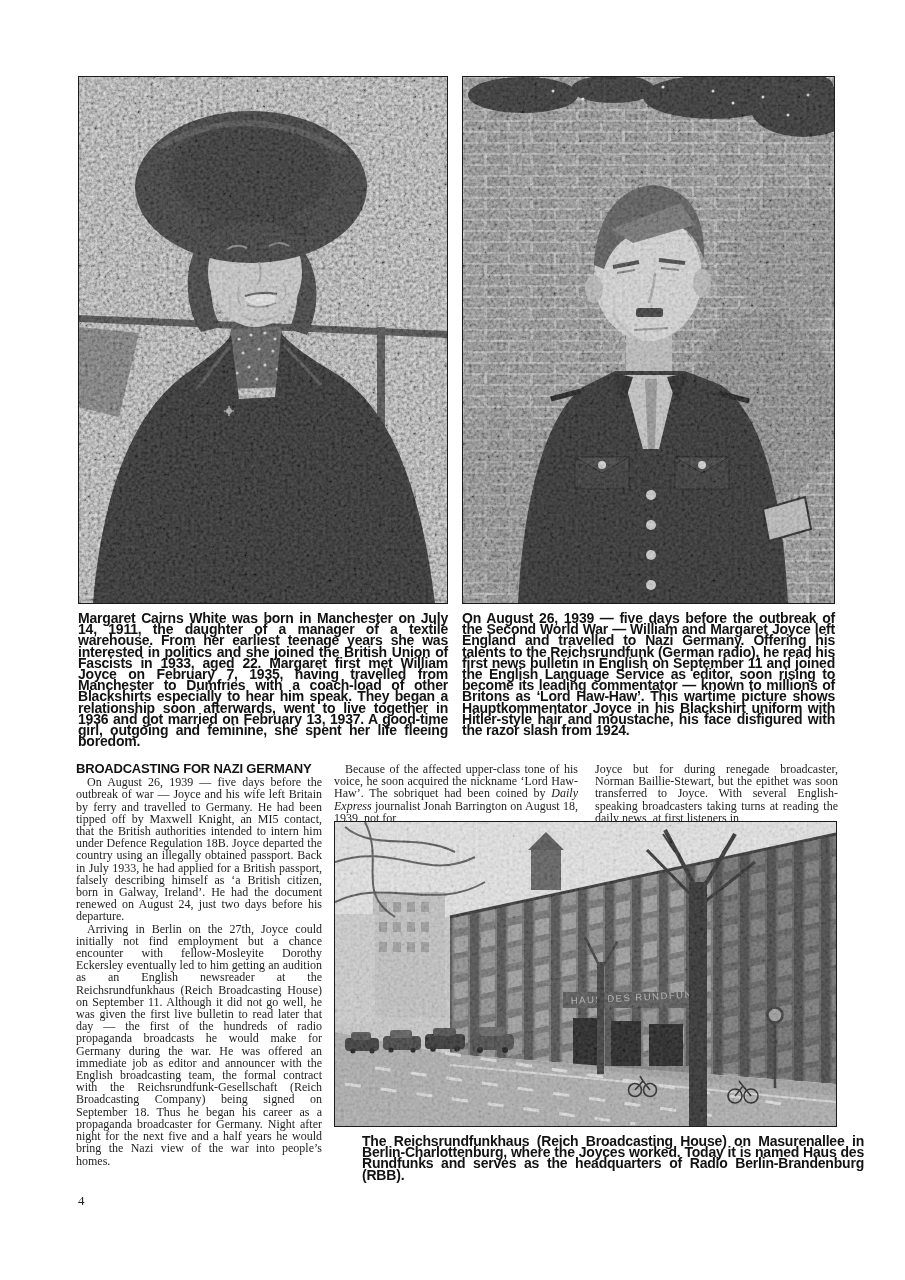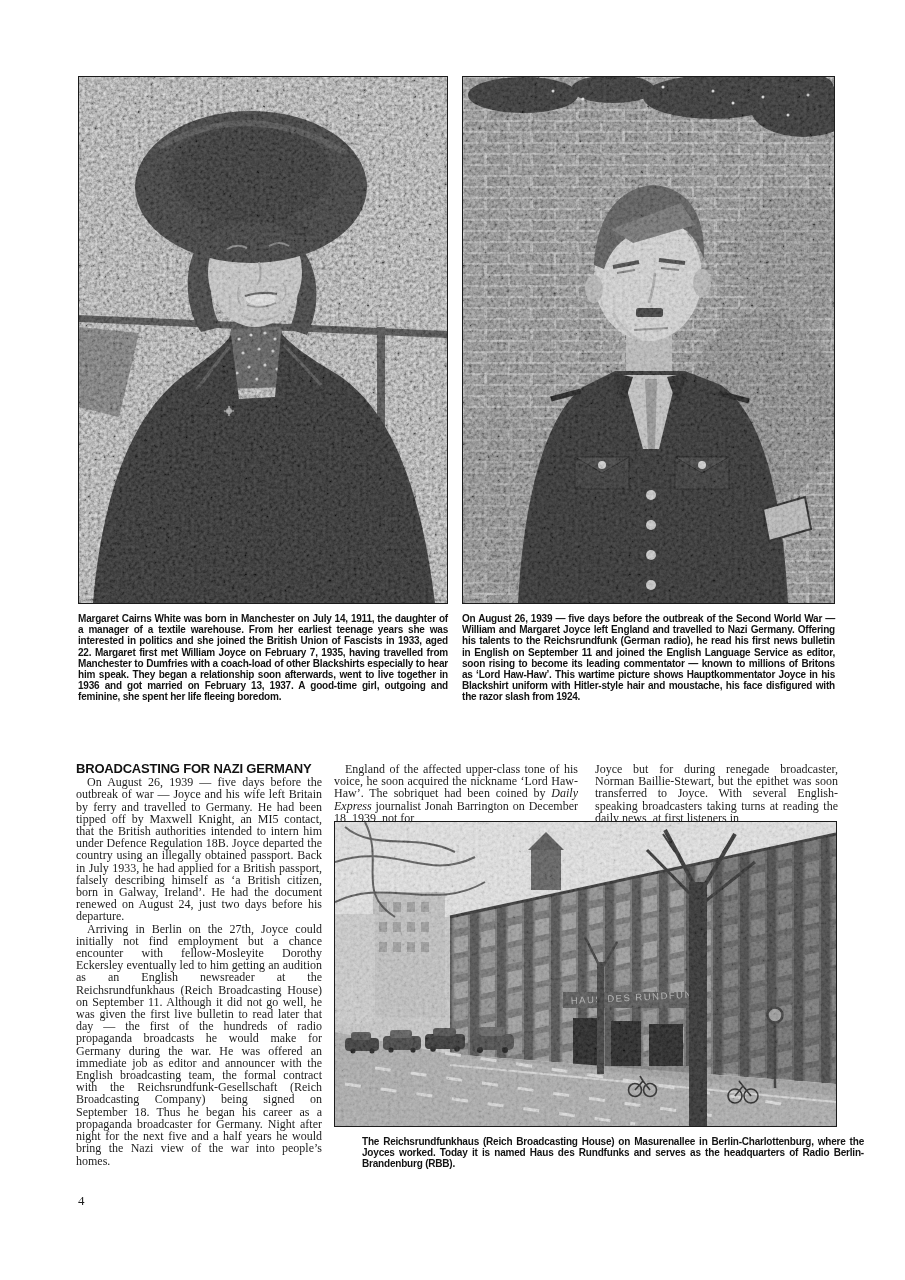--- a/index.html
+++ b/index.html
@@ -9,21 +9,21 @@
     font-family:"Liberation Serif", serif;color:#1c1c1c;
   }
   .photo{position:absolute;margin:0;padding:0;border:1px solid #1b1b1b;overflow:hidden;background:#9a9a9a;}
   .photo svg{display:block;width:100%;height:100%;}
   .photo-left{left:78px;top:76px;width:368px;height:526px;}
   .photo-right{left:462px;top:76px;width:371px;height:526px;}
   .photo-bottom{left:334px;top:821px;width:501px;height:304px;}
   .caption{
     position:absolute;margin:0;
     font-family:"Liberation Sans", sans-serif;font-weight:bold;
-    font-size:10px;line-height:11.2px;letter-spacing:-0.2px;
+    font-size:14px;line-height:11.2px;letter-spacing:-0.2px;
     text-align:justify;color:#121212;
   }
   .caption-left{left:78px;top:613px;width:370px;}
   .caption-right{left:462px;top:613px;width:373px;}
   .caption-bottom{left:334px;top:1136px;width:502px;margin-left:28px;}
   .bodycol{
     position:absolute;top:747px;
     font-size:12px;line-height:12.2px;text-align:justify;margin-top:16px;
   }
   .col1{left:76px;width:246px;}
@@ -204,21 +204,21 @@
   <p class="caption caption-left">Margaret Cairns White was born in Manchester on July 14, 1911, the daughter of a manager of a textile warehouse. From her earliest teenage years she was interested in politics and she joined the British Union of Fascists in 1933, aged 22. Margaret first met William Joyce on February 7, 1935, having travelled from Manchester to Dumfries with a coach-load of other Blackshirts especially to hear him speak. They began a relationship soon afterwards, went to live together in 1936 and got married on February 13, 1937. A good-time girl, outgoing and feminine, she spent her life fleeing boredom.</p>
   <p class="caption caption-right">On August 26, 1939 — five days before the outbreak of the Second World War — William and Margaret Joyce left England and travelled to Nazi Germany. Offering his talents to the Reichsrundfunk (German radio), he read his first news bulletin in English on September 11 and joined the English Language Service as editor, soon rising to become its leading commentator — known to millions of Britons as ‘Lord Haw-Haw’. This wartime picture shows Hauptkommentator Joyce in his Blackshirt uniform with Hitler-style hair and moustache, his face disfigured with the razor slash from 1924.</p>
 
   <div class="bodycol col1">
     <h2 class="section-heading">BROADCASTING FOR NAZI GERMANY</h2>
     <p class="indent">On August 26, 1939 — five days before the outbreak of war — Joyce and his wife left Britain by ferry and travelled to Germany. He had been tipped off by Maxwell Knight, an MI5 contact, that the British authorities intended to intern him under Defence Regulation 18B. Joyce departed the country using an illegally obtained passport. Back in July 1933, he had applied for a British passport, falsely describing himself as ‘a British citizen, born in Galway, Ireland’. He had the document renewed on August 24, just two days before his departure.</p>
     <p class="indent">Arriving in Berlin on the 27th, Joyce could initially not find employment but a chance encounter with fellow-Mosleyite Dorothy Eckersley eventually led to him getting an audition as an English newsreader at the Reichsrundfunkhaus (Reich Broadcasting House) on September 11. Although it did not go well, he was given the first live bulletin to read later that day — the first of the hundreds of radio propaganda broadcasts he would make for Germany during the war. He was offered an immediate job as editor and announcer with the English broadcasting team, the formal contract with the Reichsrundfunk-Gesellschaft (Reich Broadcasting Company) being signed on September 18. Thus he began his career as a propaganda broadcaster for Germany. Night after night for the next five and a half years he would bring the Nazi view of the war into people’s homes.</p>
   </div>
 
   <div class="bodycol col2">
-    <p class="indent"><span>England of the affected upper-class tone of his voice, he soon acquired the nickname ‘Lord Haw-Haw’. The sobriquet had been coined by </span><i>Daily Express</i><span> journalist Jonah Barrington on December 18, 1939, not for</span></p>
+    <p class="indent"><span>Because of the affected upper-class tone of his voice, he soon acquired the nickname ‘Lord Haw-Haw’. The sobriquet had been coined by </span><i>Daily Express</i><span> journalist Jonah Barrington on August 18, 1939, not for</span></p>
   </div>
 
   <div class="bodycol col3">
     <p>Joyce but for during renegade broadcaster, Norman Baillie-Stewart, but the epithet was soon transferred to Joyce. With several English-speaking broadcasters taking turns at reading the daily news, at first listeners in</p>
   </div>
 
   <figure class="photo photo-bottom">
     <svg viewBox="0 0 501 304" preserveAspectRatio="none">
       <rect width="501" height="304" fill="#e3e3e3"></rect>
 

